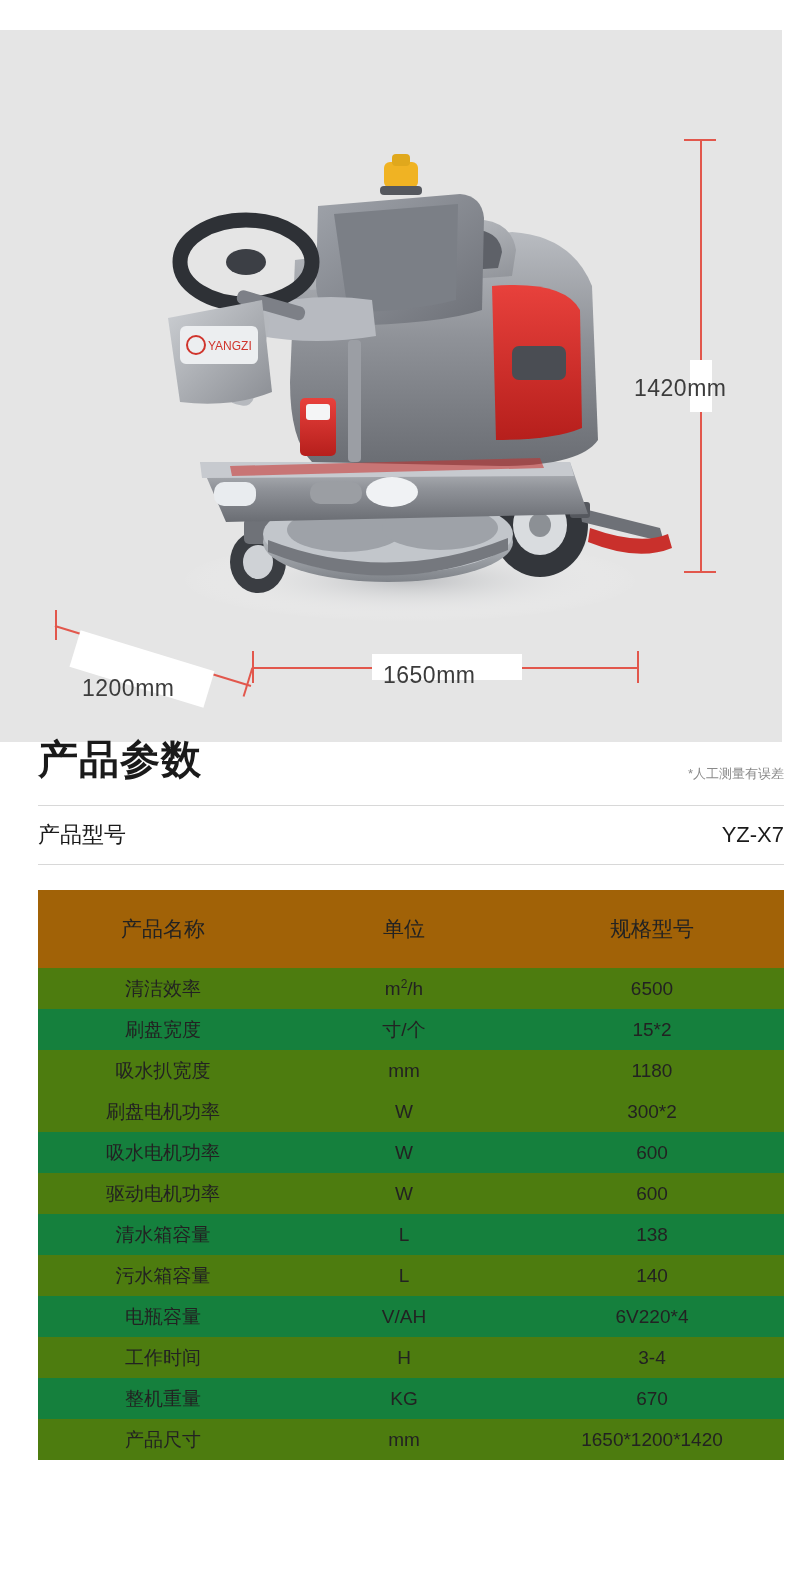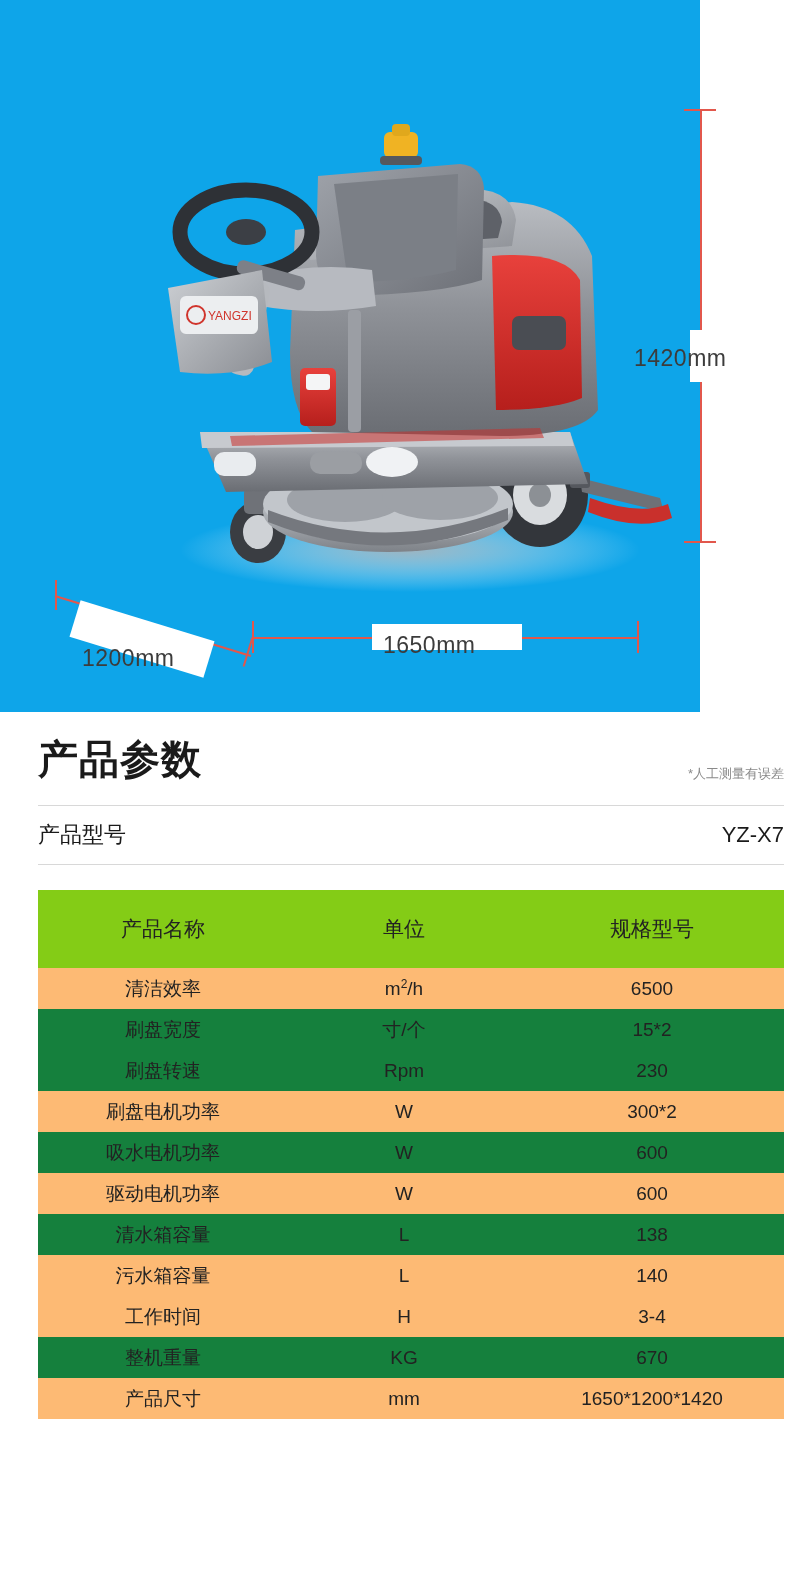--- a/index.html
+++ b/index.html
@@ -6,23 +6,24 @@
   html, body {
     width: 790px;
     background: #ffffff;
     font-family: "Liberation Sans", sans-serif;
   }
   body { width: 790px; height: 1592px; position: relative; overflow: hidden; }
 
   
   .hero {
     position: relative;
-    width: 700px;
+    width: 782px;
     height: 712px;
-    background: #0ea5e9;
+    background: #e5e5e5;
+    margin-top: 30px;
   }
 
   .machine-wrap {
     position: absolute;
     left: 140px;
     top: 80px;
     width: 540px;
     height: 540px;
   }
 
@@ -125,27 +126,27 @@
   .table td, .table th {
     border: none;
     text-align: center;
     font-size: 19px;
     color: #222;
     font-weight: normal;
   }
   .table tr.header td {
     height: 78px;
     font-size: 21px;
-    background: #84cc16;
+    background: #a16207;
   }
   .table tr.body-row td {
     height: 41px;
   }
   .table tr.band td { background: #15803d; }
-  .table tr.plain td { background: #fdba74; }
+  .table tr.plain td { background: #4d7c0f; }
   .col-name { width: 250px; }
   .col-unit { width: 232px; }
   .col-spec { width: 264px; }
 
   sup.sq { font-size: 12px; vertical-align: super; }
 </style>
 </head>
 <body>
 
 <div class="hero">
@@ -308,24 +309,24 @@
         <tr class="body-row plain">
           <td class="col-name">清洁效率</td>
           <td class="col-unit">m<sup class="sq">2</sup>/h</td>
           <td class="col-spec">6500</td>
         </tr>
         <tr class="body-row band">
           <td class="col-name">刷盘宽度</td>
           <td class="col-unit">寸/个</td>
           <td class="col-spec">15*2</td>
         </tr>
-        <tr class="body-row band">
-          <td class="col-name">刷盘转速</td>
-          <td class="col-unit">Rpm</td>
-          <td class="col-spec">230</td>
+        <tr class="body-row plain">
+          <td class="col-name">吸水扒宽度</td>
+          <td class="col-unit">mm</td>
+          <td class="col-spec">1180</td>
         </tr>
         <tr class="body-row plain">
           <td class="col-name">刷盘电机功率</td>
           <td class="col-unit">W</td>
           <td class="col-spec">300*2</td>
         </tr>
         <tr class="body-row band">
           <td class="col-name">吸水电机功率</td>
           <td class="col-unit">W</td>
           <td class="col-spec">600</td>
@@ -338,20 +339,25 @@
         <tr class="body-row band">
           <td class="col-name">清水箱容量</td>
           <td class="col-unit">L</td>
           <td class="col-spec">138</td>
         </tr>
         <tr class="body-row plain">
           <td class="col-name">污水箱容量</td>
           <td class="col-unit">L</td>
           <td class="col-spec">140</td>
         </tr>
+        <tr class="body-row band">
+          <td class="col-name">电瓶容量</td>
+          <td class="col-unit">V/AH</td>
+          <td class="col-spec">6V220*4</td>
+        </tr>
         <tr class="body-row plain">
           <td class="col-name">工作时间</td>
           <td class="col-unit">H</td>
           <td class="col-spec">3-4</td>
         </tr>
         <tr class="body-row band">
           <td class="col-name">整机重量</td>
           <td class="col-unit">KG</td>
           <td class="col-spec">670</td>
         </tr>

